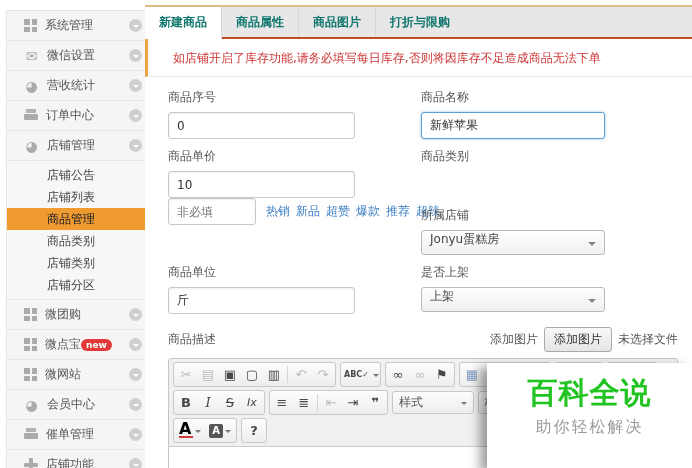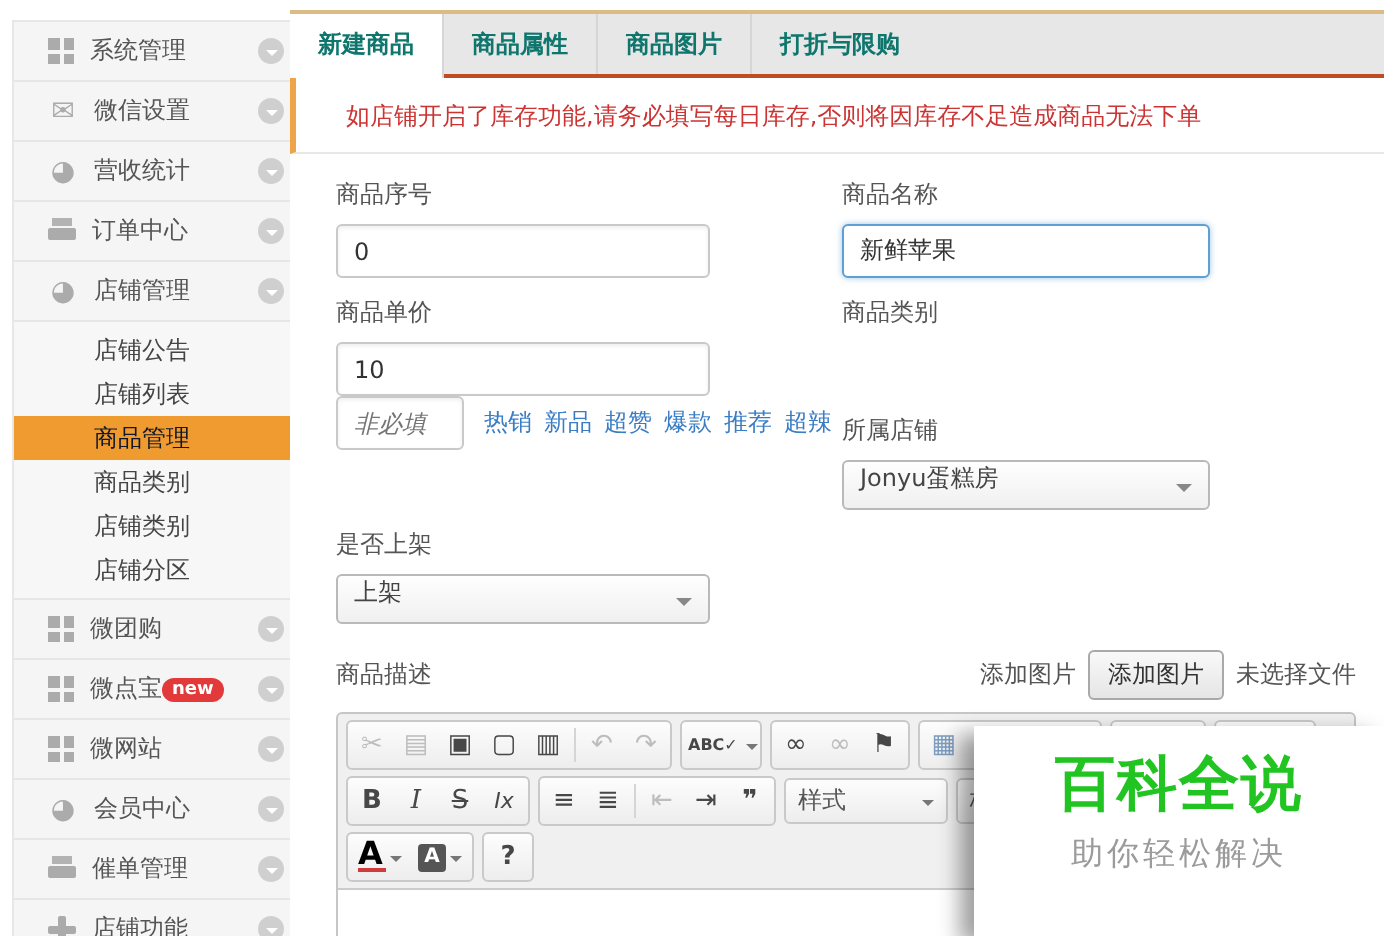--- a/index.html
+++ b/index.html
@@ -38,21 +38,21 @@
   .tab.active{background:#fff;position:relative;margin-bottom:-2px;}
   .warning{position:absolute;left:0;right:0;top:39px;height:38px;line-height:38px;padding-left:25px;font-size:12px;color:#cc3333;border-bottom:1px solid #e8e8e8;border-left:3px solid #f0a44a;box-sizing:border-box;white-space:nowrap;overflow:hidden;}
 
   .form{position:absolute;left:23px;top:80px;width:510px;}
   .fgrid{display:grid;grid-template-columns:187px 184px;column-gap:66px;}
   .flabel{font-size:12px;color:#555;margin:9px 0 6px;}
   .finput{box-sizing:border-box;width:100%;height:27px;border:1px solid #c9c9c9;border-radius:3px;padding:0 8px;font-size:12px;color:#333;background:#fff;box-shadow:inset 0 1px 2px rgba(0,0,0,.07);outline:none;font-family:inherit;}
   .finput.focused{border-color:#5e9fd4;box-shadow:0 0 3px rgba(94,159,212,.6);}
   .finput.ghost{color:#999;}
   .feature-row{display:flex;align-items:center;white-space:nowrap;}
-  .feature-row .finput{width:64px;flex:none;font-style:italic;}
+  .feature-row .finput{width:88px;flex:none;}
   .tags{margin-left:10px;display:flex;gap:6px;}
   .tag{font-size:12px;color:#3b7dc4;cursor:pointer;}
   .fselect{box-sizing:border-box;height:25px;border:1px solid #b9b9b9;border-radius:3px;background:linear-gradient(#fefefe,#f0f0f0);display:flex;align-items:flex-start;padding:0 22px 0 8px;font-size:12px;color:#444;position:relative;cursor:pointer;}
   .fselect::after{content:"";position:absolute;right:8px;top:11px;border:4px solid transparent;border-top-color:#888;}
 
   .desc-row{display:flex;justify-content:space-between;align-items:center;margin-top:13px;width:510px;}
   .upload{display:flex;align-items:center;gap:6px;font-size:12px;color:#555;white-space:nowrap;}
   .btn-file{border:1px solid #a9a9a9;border-radius:3px;background:linear-gradient(#f9f9f9,#e5e5e5);font-size:12px;color:#333;padding:3px 9px;cursor:pointer;font-family:inherit;}
 
   
@@ -219,20 +219,24 @@
           </div>
         </div>
 
         <div>
           <div class="flabel">所属店铺</div>
           <div class="fselect">
             <span>Jonyu蛋糕房</span>
           </div>
         </div>
 
+        <div>
+          <div class="flabel">商品单位</div>
+          <input class="finput" type="text" value="斤" style="">
+        </div>
 
         <div>
           <div class="flabel">是否上架</div>
           <div class="fselect">
             <span>上架</span>
           </div>
         </div>
       </div>
 
       <div class="desc-row">

